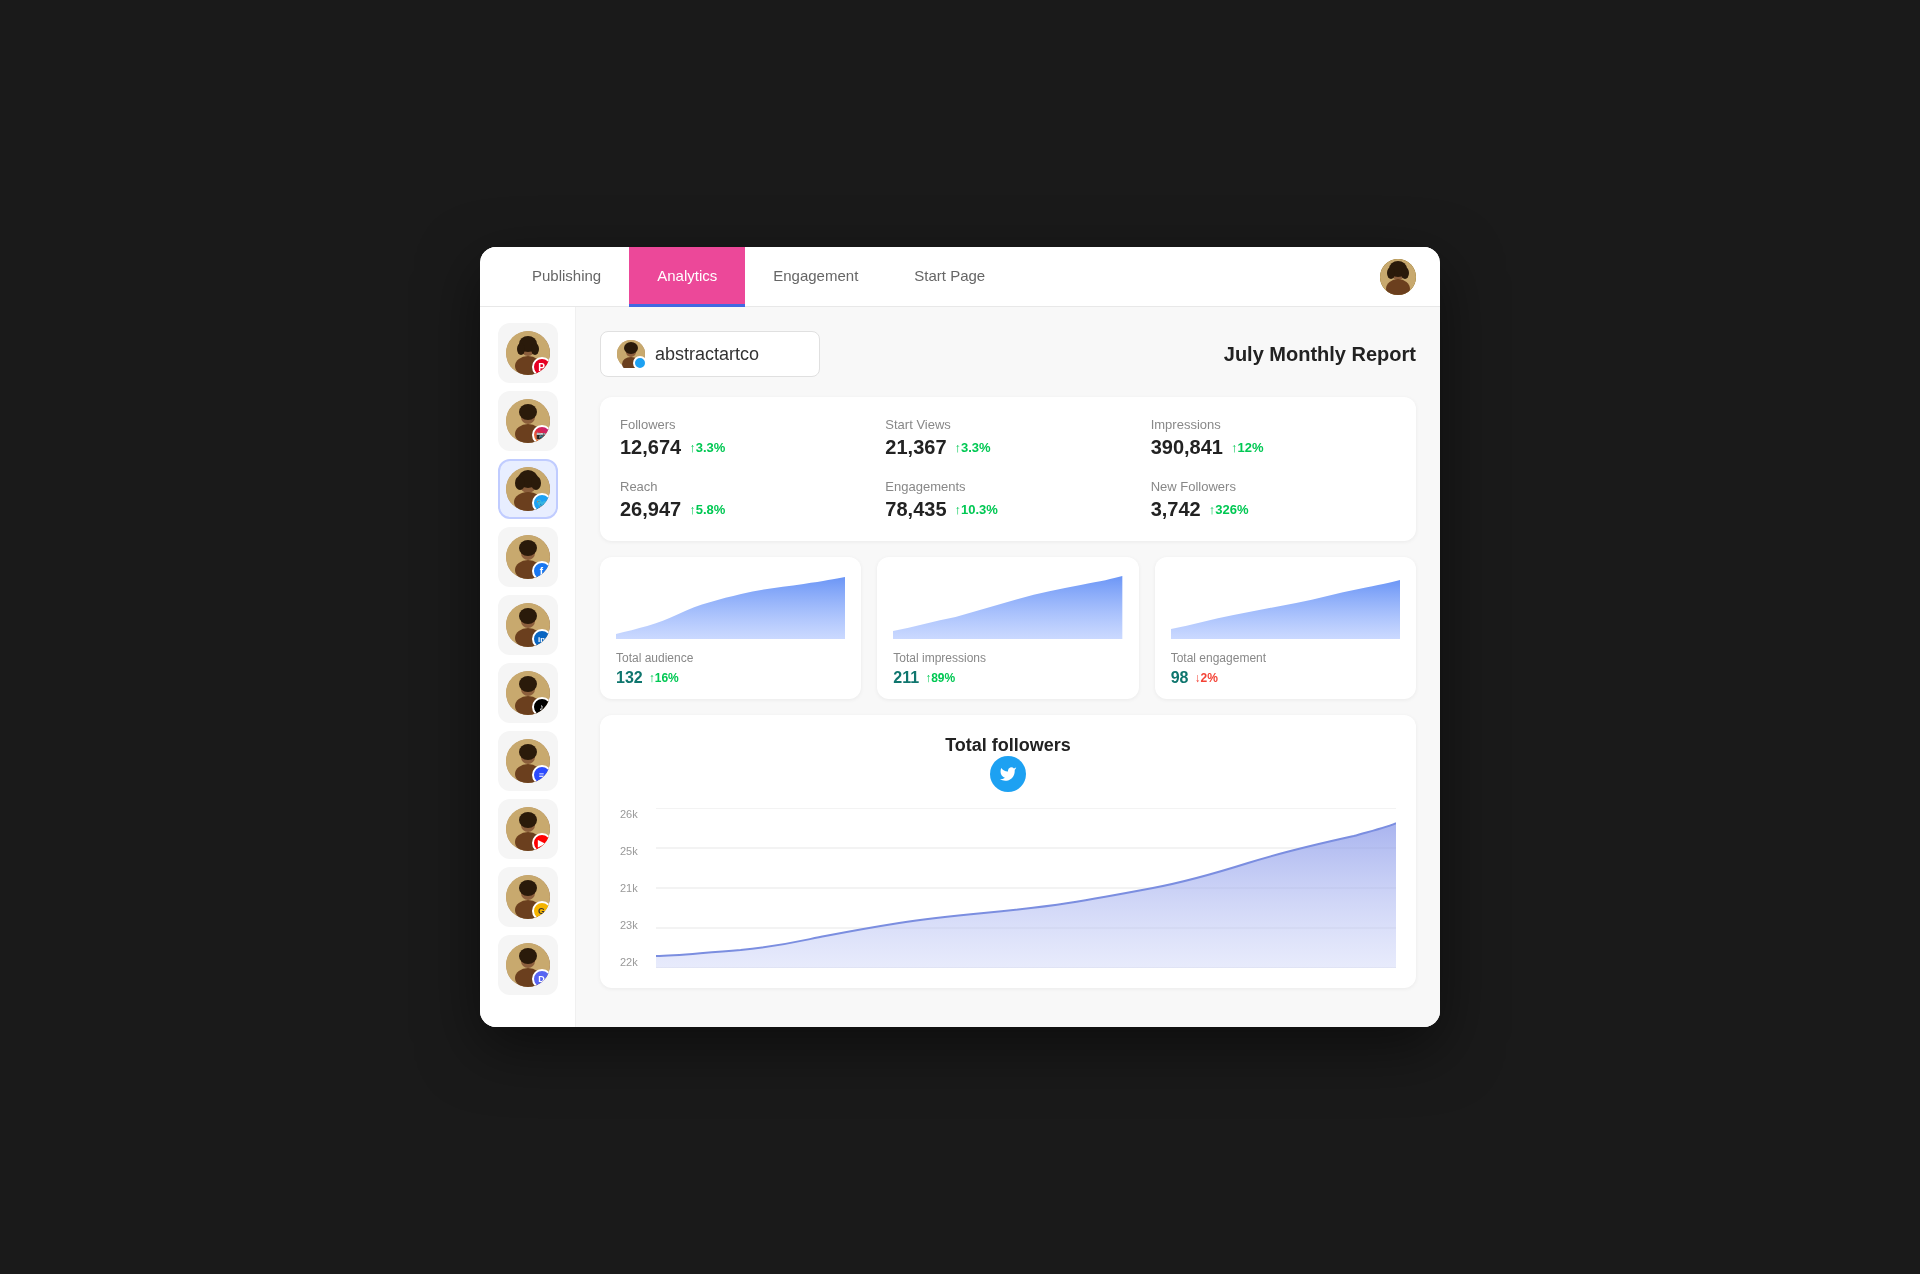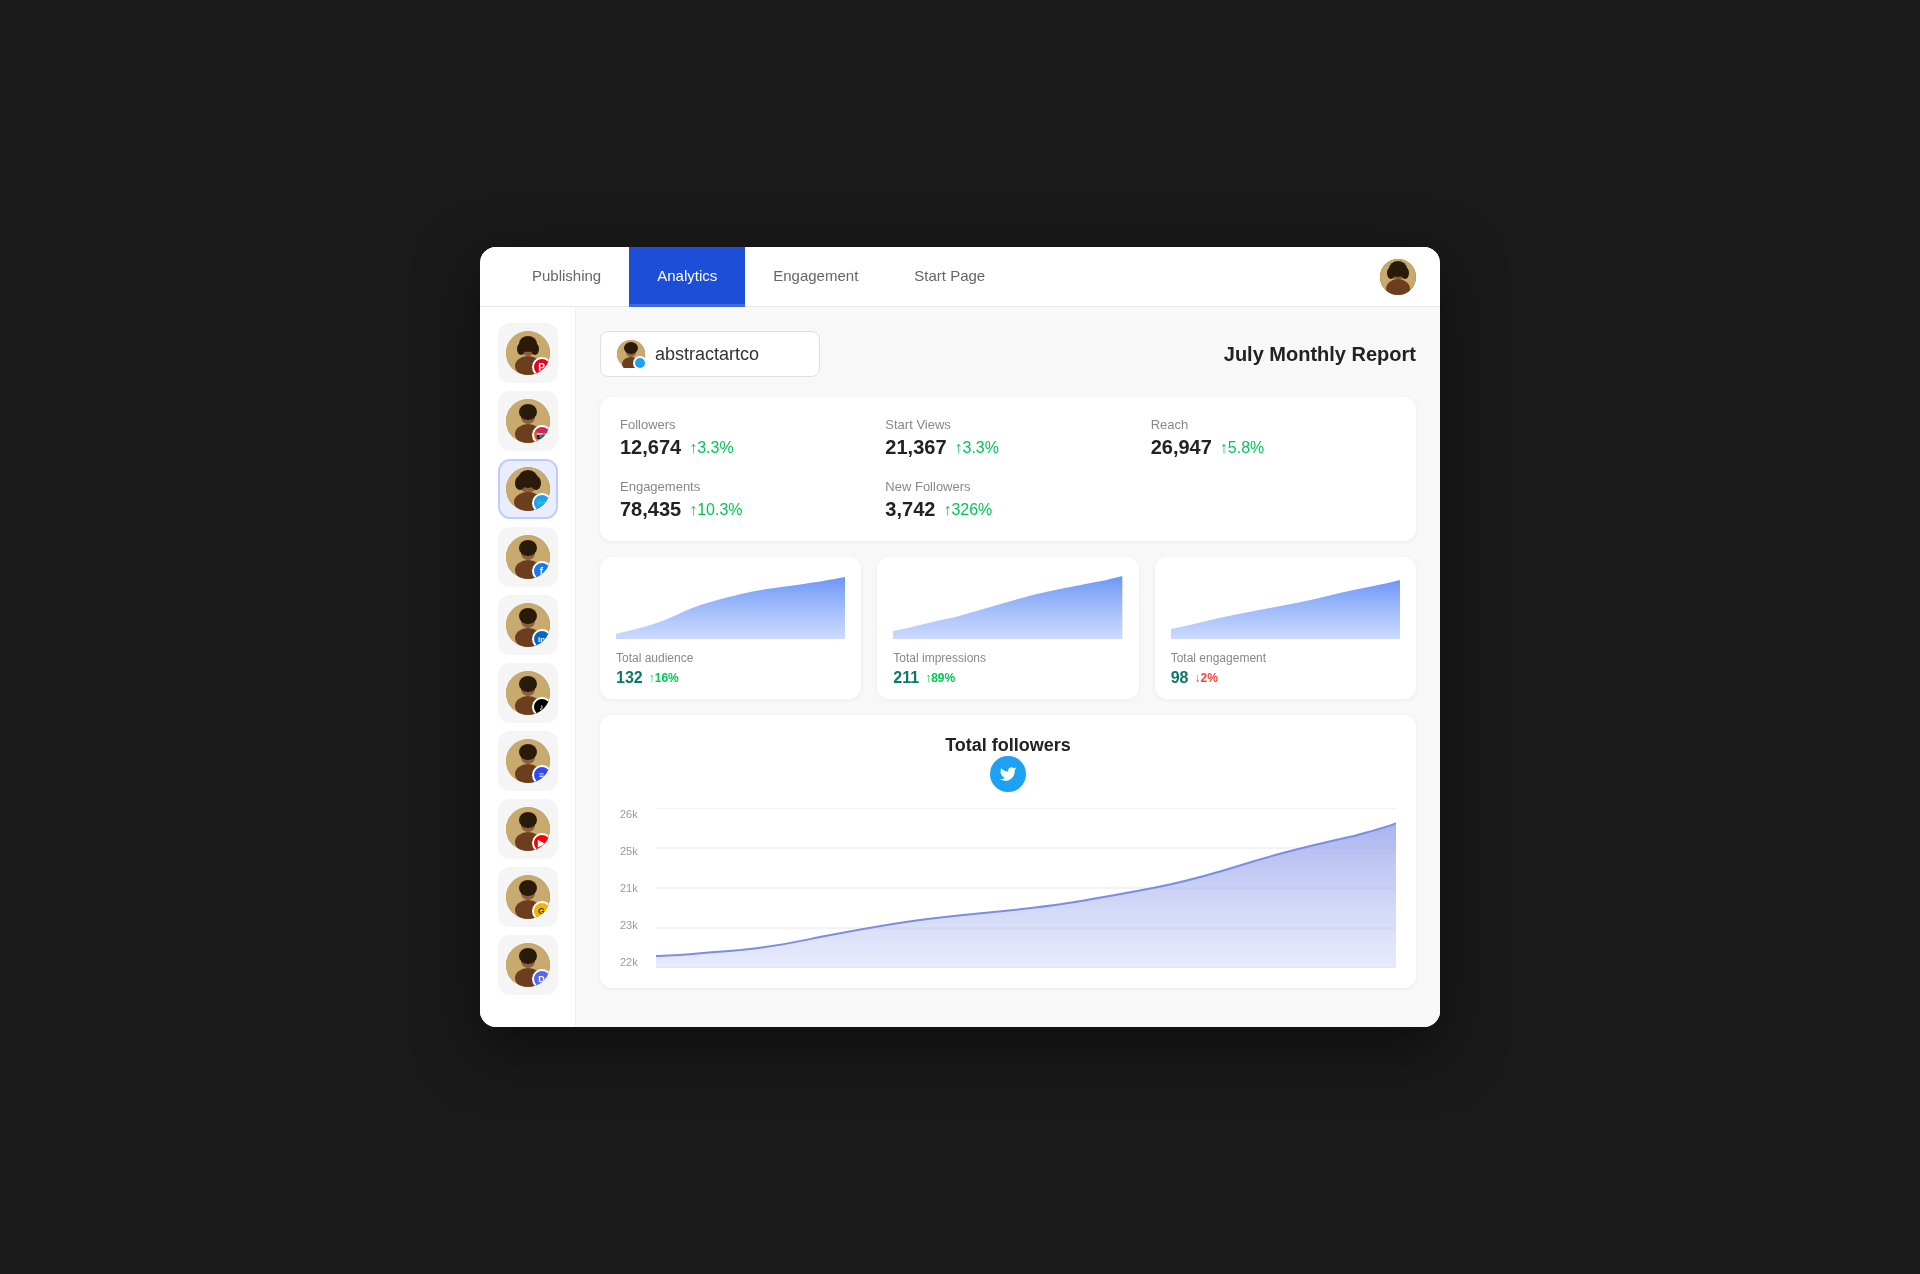--- a/index.html
+++ b/index.html
@@ -41,21 +41,21 @@
       display: flex;
       align-items: center;
       font-size: 15px;
       color: #666;
       cursor: pointer;
       border-bottom: 3px solid transparent;
       margin-bottom: -1px;
     }
 
     .nav-tab.active {
-      background: #1d4ed8;
+      background: #ec4899;
       color: #fff;
       border-bottom: 3px solid #4169e1;
     }
 
     .nav-spacer { flex: 1; }
 
     .user-avatar {
       width: 36px;
       height: 36px;
       border-radius: 50%;
@@ -262,22 +262,22 @@
       gap: 8px;
     }
 
     .metric-value {
       font-size: 20px;
       font-weight: 700;
       color: #222;
     }
 
     .metric-change {
-      font-size: 16px;
-      font-weight: 400;
+      font-size: 13px;
+      font-weight: 700;
     }
 
     .metric-change.positive { color: #00c853; }
 
     
     .mini-charts-row {
       display: grid;
       grid-template-columns: repeat(3, 1fr);
       gap: 16px;
     }
@@ -579,20 +579,27 @@
             <div class="metric-value-row">
               <span class="metric-value">12,674</span>
               <span class="metric-change positive">↑3.3%</span>
             </div>
           </div>
           <div class="metric-item">
             <div class="metric-label">Start Views</div>
             <div class="metric-value-row">
               <span class="metric-value">21,367</span>
               <span class="metric-change positive">↑3.3%</span>
+            </div>
+          </div>
+          <div class="metric-item">
+            <div class="metric-label">Impressions</div>
+            <div class="metric-value-row">
+              <span class="metric-value">390,841</span>
+              <span class="metric-change positive">↑12%</span>
             </div>
           </div>
 
           <div class="metric-item">
             <div class="metric-label">Reach</div>
             <div class="metric-value-row">
               <span class="metric-value">26,947</span>
               <span class="metric-change positive">↑5.8%</span>
             </div>
           </div>

